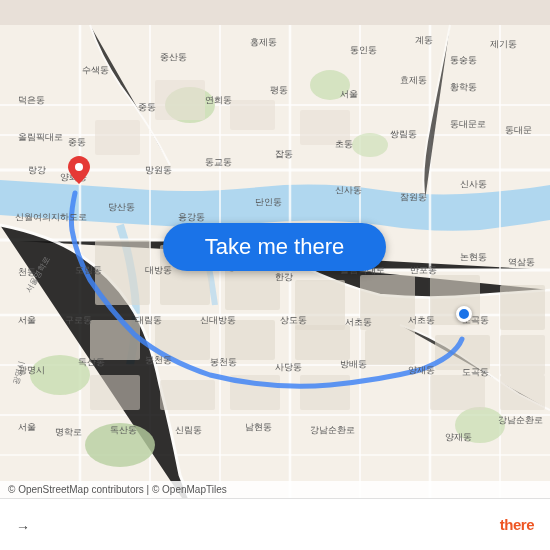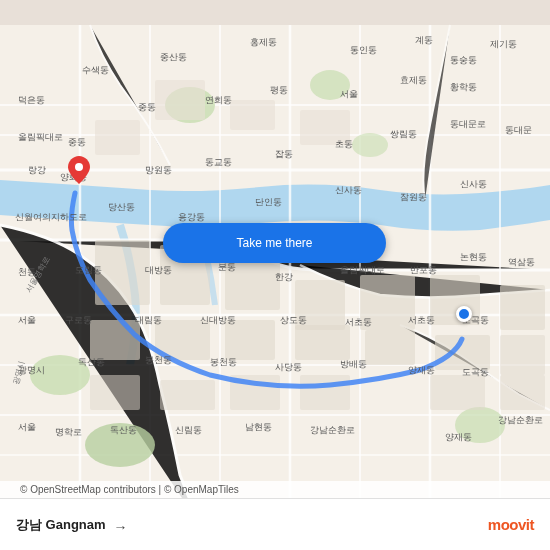--- a/index.html
+++ b/index.html
@@ -19,26 +19,26 @@
       top: 0; left: 0;
       width: 100%; height: 100%;
     }
 
     
     #take-me-there-btn {
       position: absolute;
       top: 223px;
       left: 163px;
       width: 223px;
-      height: 40px;
+      height: 48px;
       background-color: #1a73e8;
       color: white;
       border: none;
       border-radius: 24px;
-      font-size: 12px;
+      font-size: 22px;
       font-weight: 500;
       cursor: pointer;
       display: flex;
       align-items: center;
       justify-content: center;
       box-shadow: 0 2px 8px rgba(0,0,0,0.3);
       z-index: 10;
     }
 
     
@@ -65,21 +65,21 @@
       z-index: 10;
     }
 
     
     #attribution {
       position: absolute;
       bottom: 52px;
       left: 0;
       width: 100%;
       background: rgba(255,255,255,0.85);
-      padding: 3px 20px;
+      padding: 3px 8px;
       font-size: 10px;
       color: #555;
       z-index: 10;
       display: flex;
       align-items: center;
       gap: 4px;
     }
 
     
     #bottom-bar {
@@ -272,18 +272,17 @@
 
   <div class="dest-marker"></div>
 
   <button id="take-me-there-btn">Take me there</button>
 
   <div id="attribution">
     <span>© OpenStreetMap contributors | © OpenMapTiles</span>
   </div>
 
   <div id="bottom-bar">
-    <span class="route-from">강남 Gangnam</span>
     <span class="route-arrow">→</span>
-    <span class="moovit-logo">moovit</span>
+    <span class="moovit-logo">there</span>
   </div>
 
 </div>
 
 </body></html>

